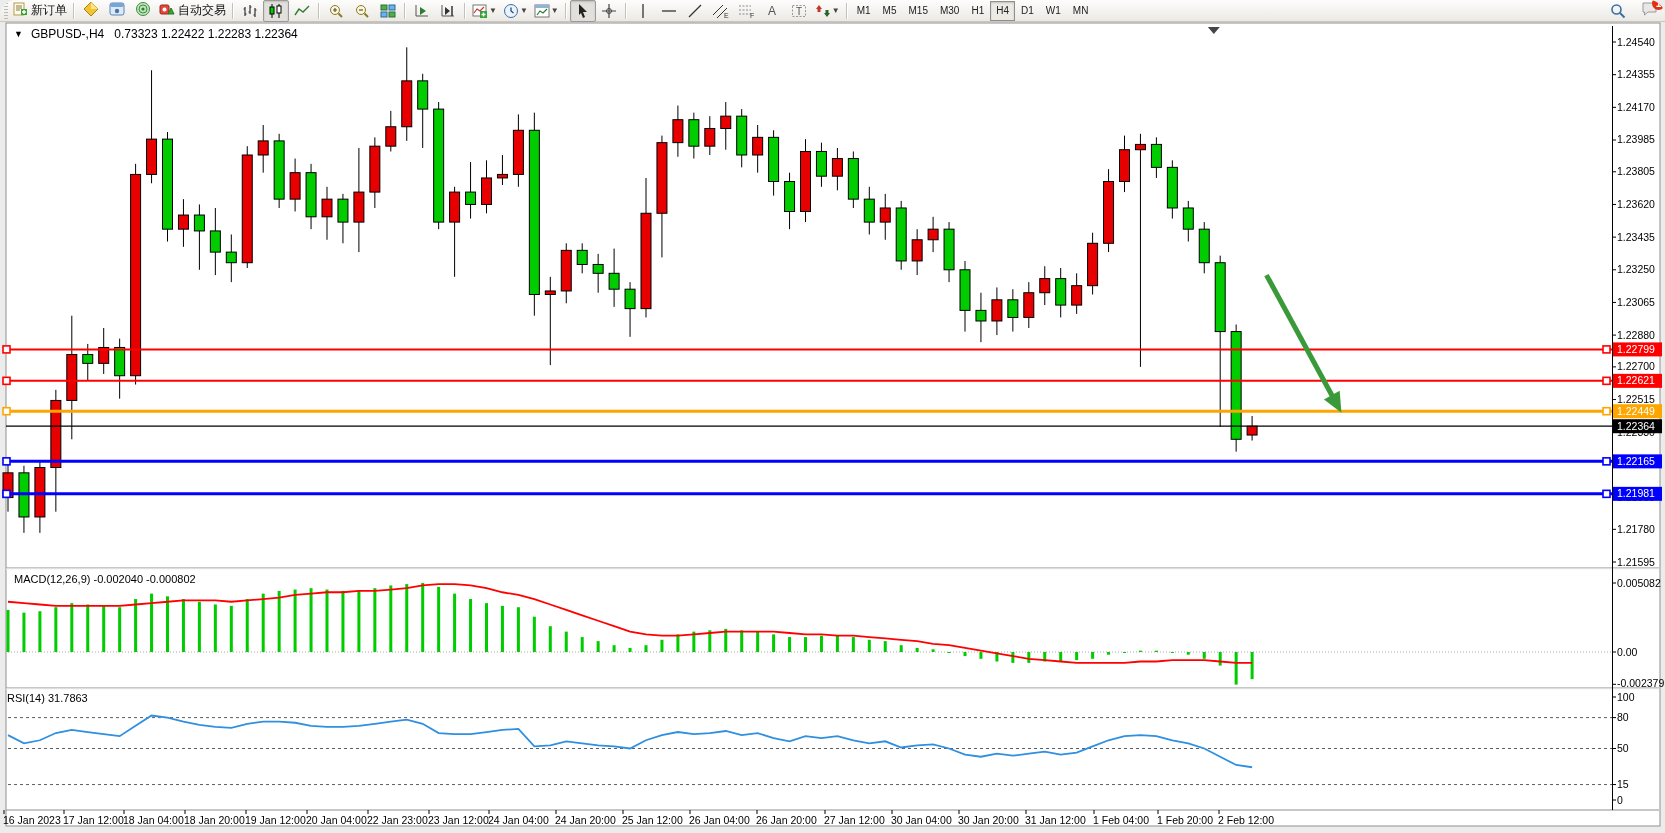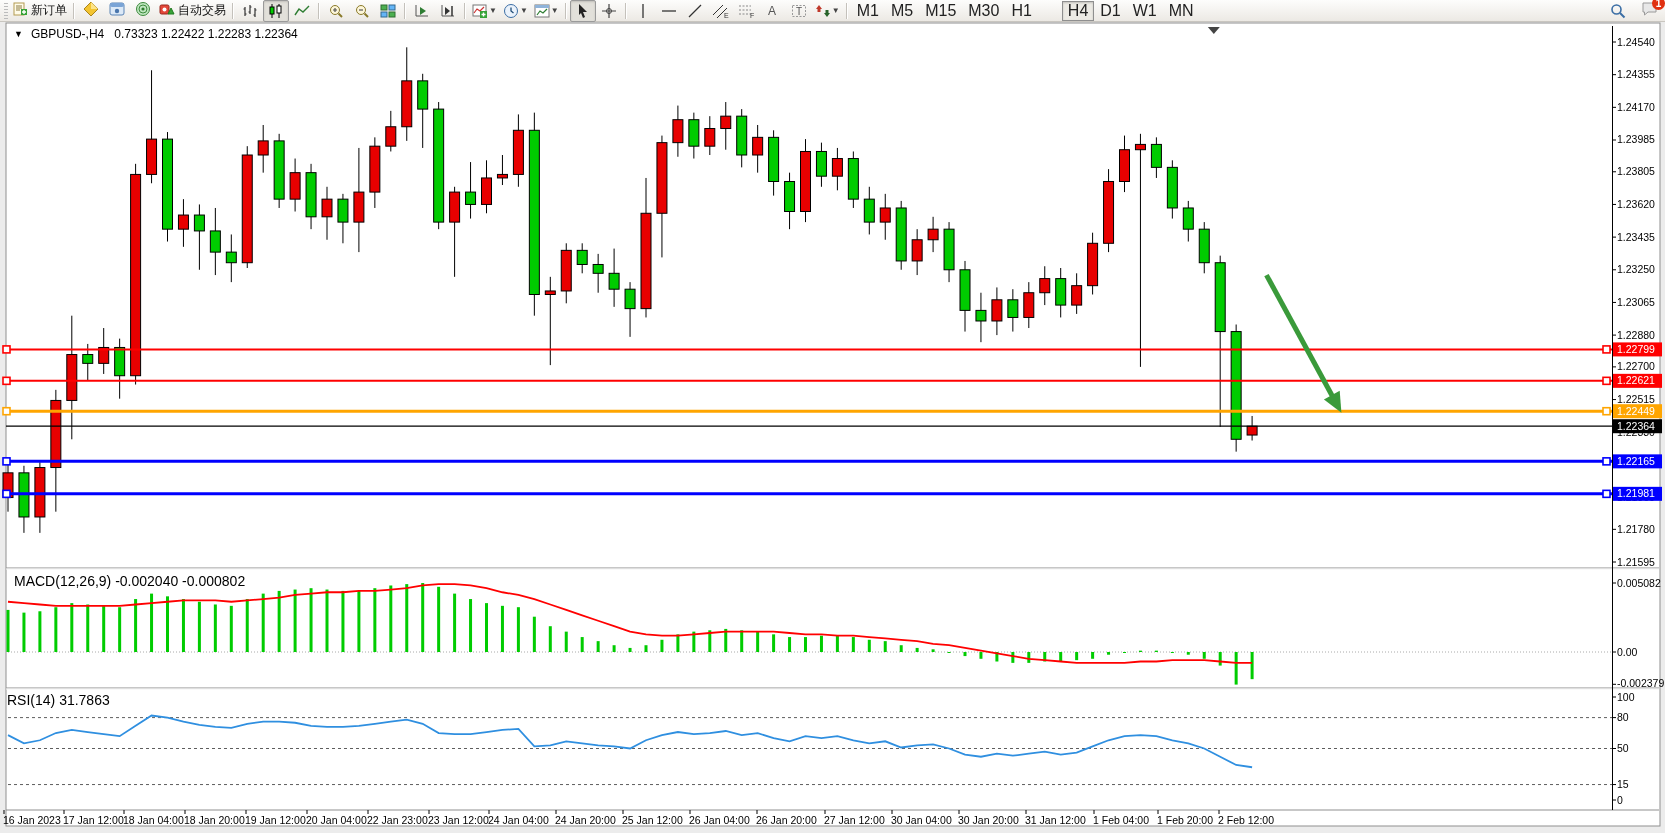--- a/index.html
+++ b/index.html
@@ -1,39 +1,39 @@
 <!DOCTYPE html>
 <html><head>
 <meta charset="utf-8">
 <style>
   html,body{margin:0;padding:0;background:#ececec;font-family:"Liberation Sans",sans-serif;}
-  #app{position:relative;width:1665px;height:833px;background:#ececec;overflow:hidden;}
+  #app{position:relative;width:1665px;height:833px;background:#ececec;overflow:hidden;border-radius:16px;}
   
   .toolbar{position:absolute;top:0;left:0;width:1665px;height:22px;
     background:linear-gradient(#fdfdfc,#ece9e4);border-bottom:1px solid #c9c6c0;
     display:flex;align-items:center;padding-left:2px;box-sizing:border-box;}
   .tb{height:20px;min-width:20px;display:flex;align-items:center;justify-content:center;
     padding:0 2px;border:1px solid transparent;border-radius:2px;cursor:default;}
   .tb.active{border:1px solid #9a9a9a;background:#e2e0da;box-shadow:inset 0 1px 2px rgba(0,0,0,.15);}
   .tb .lbl{font-size:12px;color:#111;margin-left:3px;white-space:nowrap;}
   .sep{width:1px;height:16px;background:#c4c1bb;border-right:1px solid #fff;margin:0 3px;}
   .grip{width:4px;height:16px;margin:0 2px;background:repeating-linear-gradient(#bbb 0 1px,transparent 1px 3px);}
   .caret{font-size:8px;color:#444;margin-left:1px;}
-  .tf{font-size:16px;color:#222;padding:0 5px;height:18px;display:flex;align-items:center;border:1px solid transparent;text-align:right;}
-  .tf.active{border:1px solid #8f8f8f;background:#eceae4;box-shadow:inset 0 1px 2px rgba(0,0,0,.18);margin-left:24px;}
+  .tf{font-size:10px;color:#222;padding:0 5px;height:18px;display:flex;align-items:center;border:1px solid transparent;text-align:right;}
+  .tf.active{border:1px solid #8f8f8f;background:#eceae4;box-shadow:inset 0 1px 2px rgba(0,0,0,.18);}
   .tb-right{margin-left:auto;display:flex;align-items:center;margin-right:6px;}
   .badge{position:absolute;top:-4px;right:-6px;background:#e03010;color:#fff;border-radius:8px;
     font-size:10px;min-width:13px;height:13px;line-height:13px;text-align:center;font-weight:bold;}
   .chatwrap{position:relative;margin-left:10px;}
   
   .chart-area{position:absolute;top:22px;left:0;width:1665px;height:811px;}
   .infobar{position:absolute;top:5px;left:14px;font-size:12px;color:#000;display:flex;align-items:center;z-index:5;}
   .infobar .tri{font-size:9px;margin-right:8px;color:#000;}
   .infobar b{font-weight:normal;margin-right:10px;text-align:right;}
-  .panelabel{position:absolute;font-size:14px;color:#000;z-index:5;white-space:nowrap;}
+  .panelabel{position:absolute;font-size:11px;color:#000;z-index:5;white-space:nowrap;}
   svg text{font-family:"Liberation Sans",sans-serif;}
 </style>
 </head>
 <body>
 <div id="app">
 
 <div class="toolbar">
   <div class="grip"></div>
   <div class="tb">
     <span>

